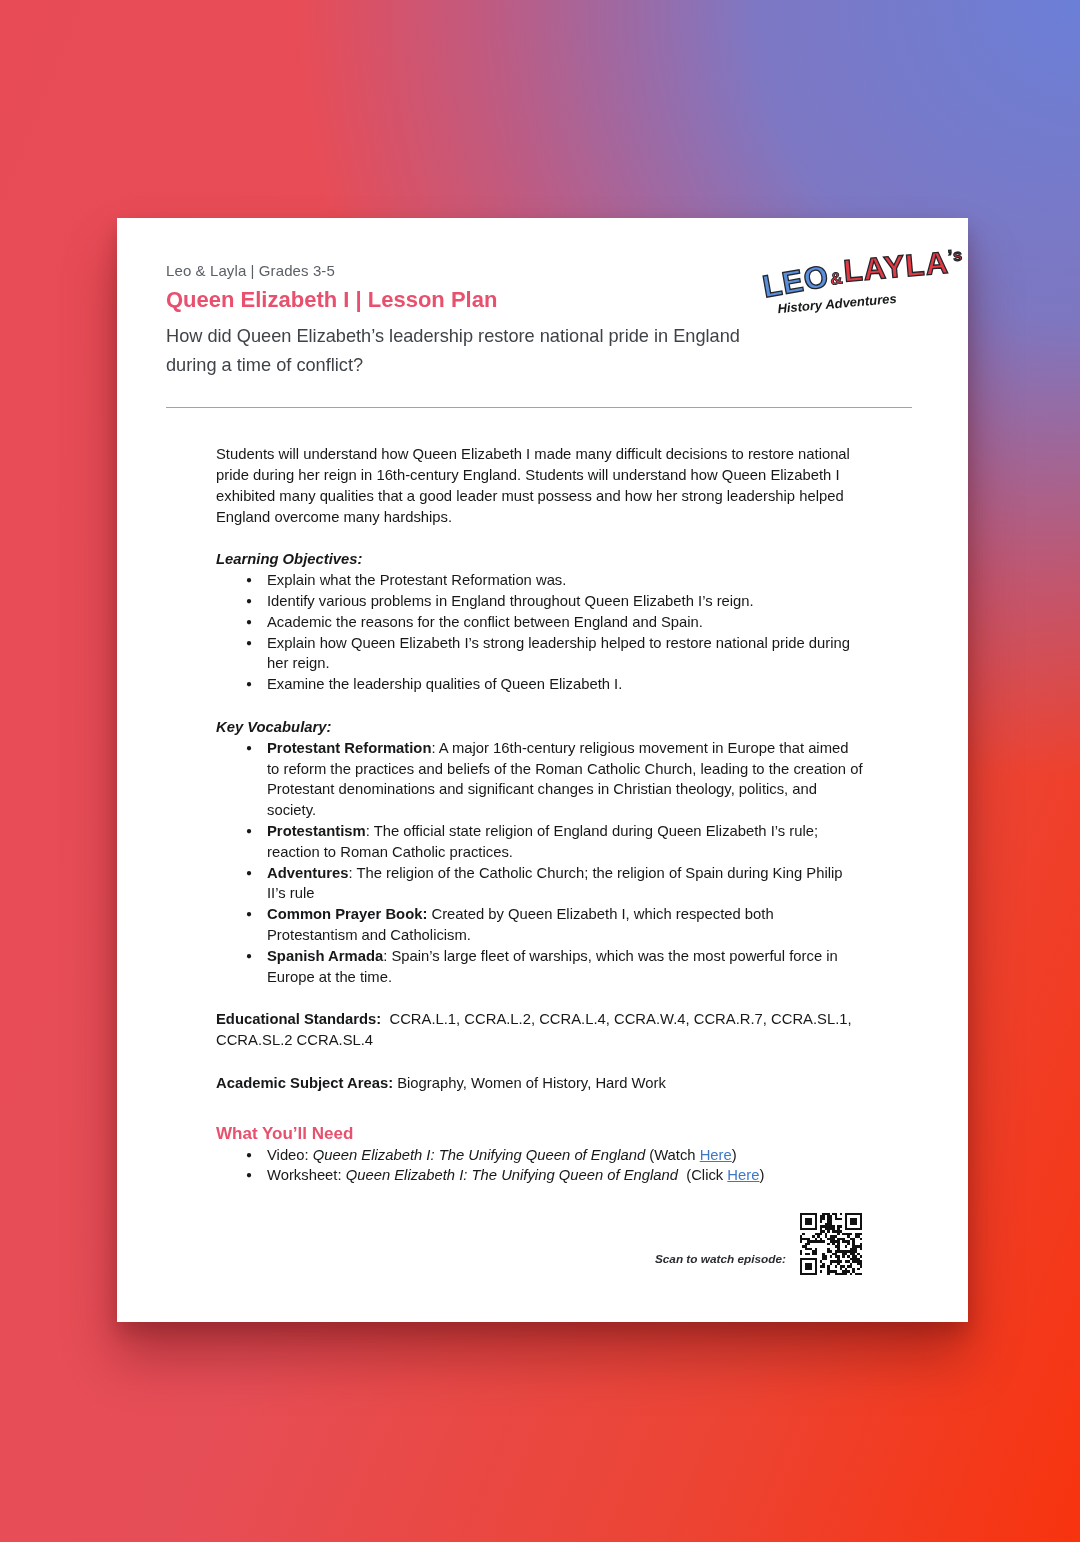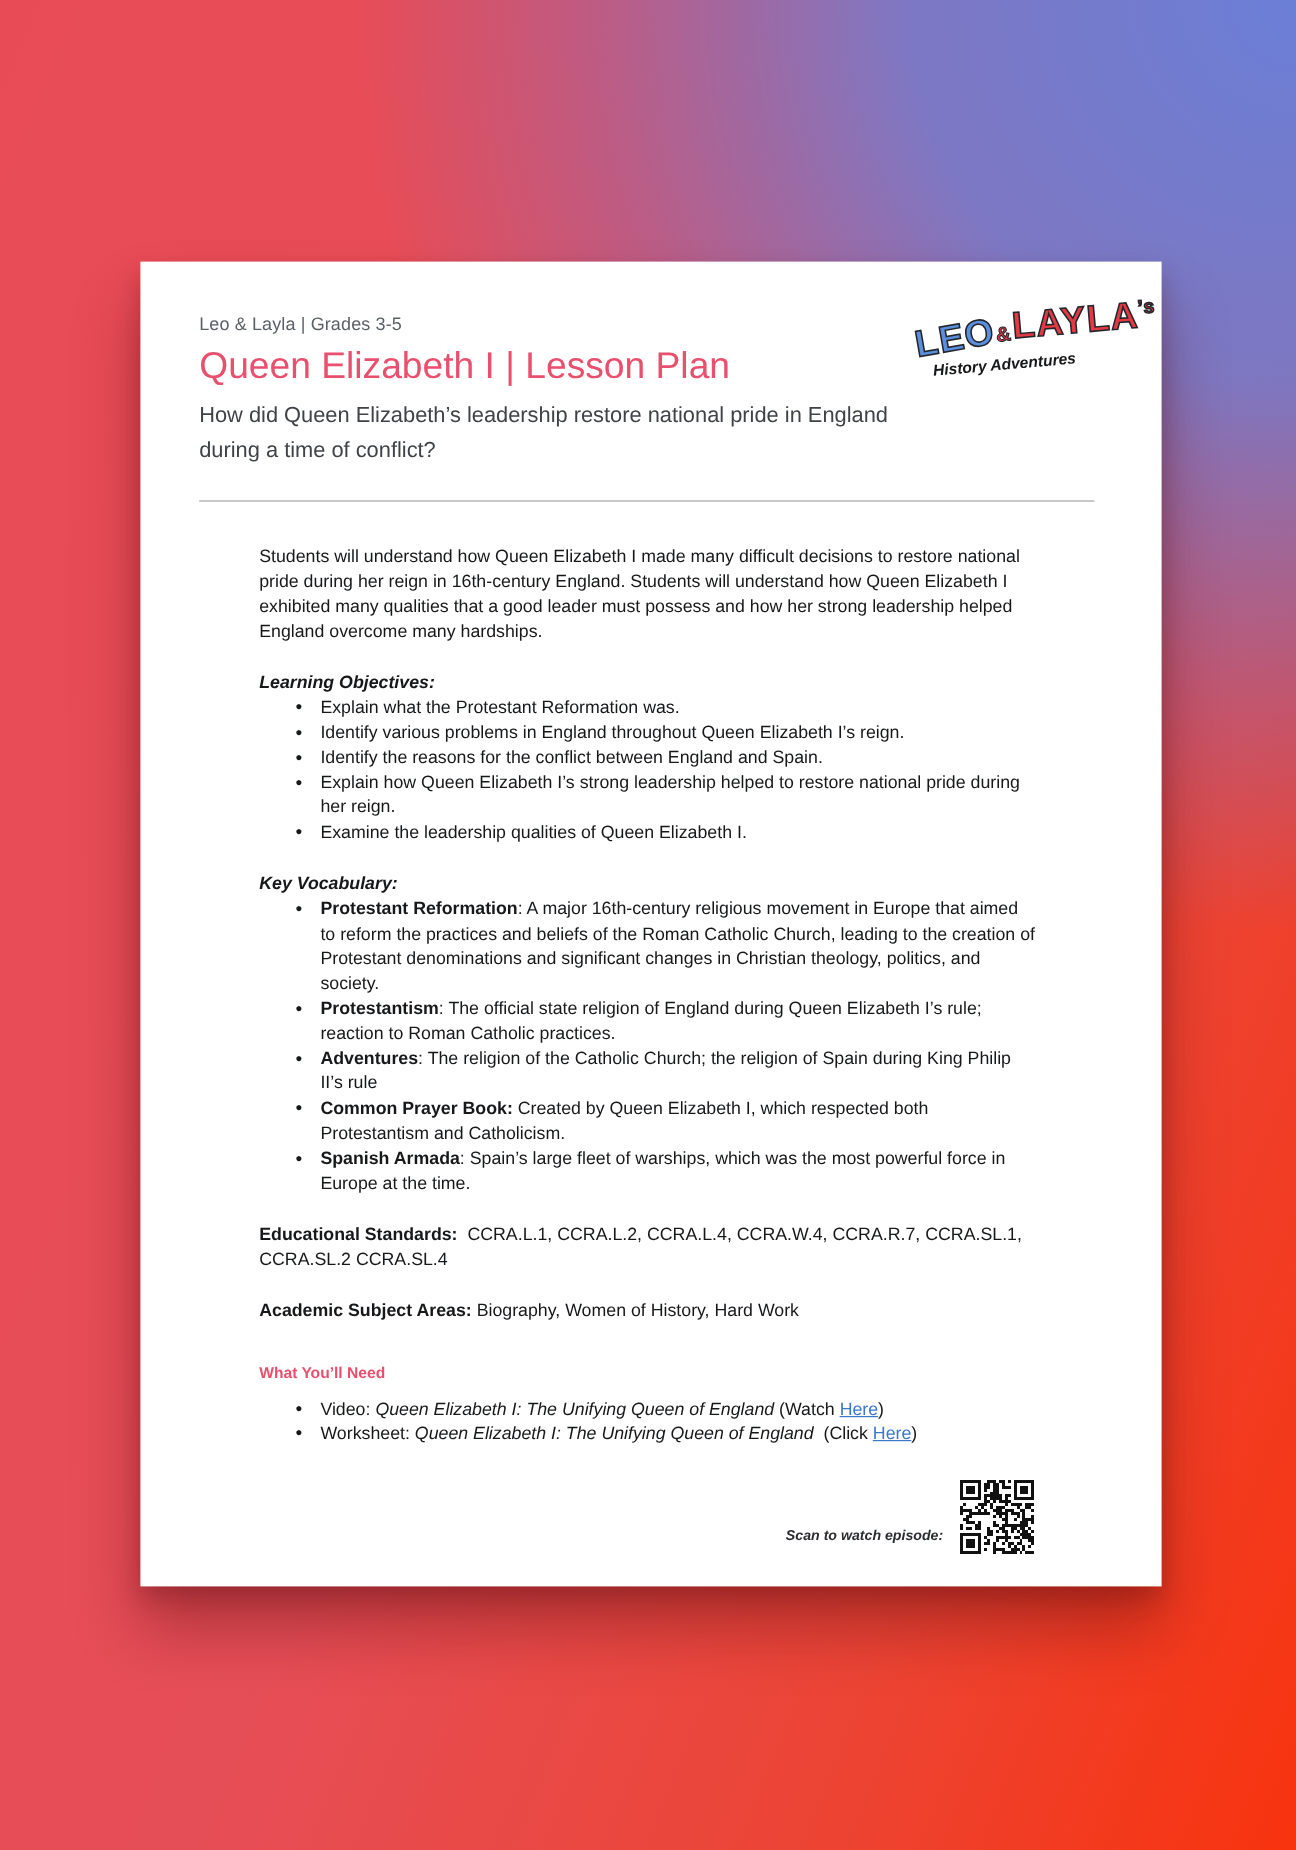--- a/index.html
+++ b/index.html
@@ -12,21 +12,21 @@
   }
   .sheet{
     position:absolute;left:117px;top:218px;width:851px;height:1104px;
     background:#ffffff;
     box-shadow:0 36px 48px rgba(90,10,15,0.38), 0 10px 18px rgba(60,5,10,0.22);
   }
   .sheet-inner{padding:44px 56px 0 49px;color:#17181a;}
   
   .hdr{display:flex;justify-content:flex-start;align-items:flex-start;}
   .brand-line{font-size:15px;color:#5b5f66;letter-spacing:0.1px;}
-  .doc-title{font-size:31px;font-weight:normal;color:#e8506e;margin:8px 0 9px;}
+  .doc-title{font-size:22px;font-weight:bold;color:#e8506e;margin:8px 0 9px;}
   .doc-subtitle{font-size:18.2px;color:#3f4348;line-height:1.6;max-width:672px;font-weight:400;}
   
   .logo{width:150px;margin-top:-4px;flex-shrink:0;text-align:center;}
   .logo-top{transform:rotate(-8deg);white-space:nowrap;font-weight:bold;letter-spacing:1px;}
   .logo-leo{display:inline-block;color:#5b8edb;font-size:31px;-webkit-text-stroke:1.3px #23252b;transform:rotate(-2deg);}
   .logo-amp{display:inline-block;color:#e23a44;font-size:17px;-webkit-text-stroke:0.9px #23252b;margin:0 1px;position:relative;top:-2px;}
   .logo-layla{display:inline-block;color:#e23a44;font-size:31px;-webkit-text-stroke:1.3px #23252b;transform:rotate(3deg);}
   .logo-apos{font-size:16px;vertical-align:super;}
   .logo-tag{font-size:13px;color:#17181a;font-weight:bold;font-style:italic;transform:rotate(-5deg);margin-top:2px;}
   .divider{border:none;border-top:1px solid #a2a4a8;margin:27px 0 0 0;}
@@ -34,21 +34,21 @@
   .content{margin:36px 0 0 50px;width:648px;font-size:14.8px;line-height:20.8px;}
   .content p,.content div.par{white-space:pre-wrap;}
   .section-h{font-weight:bold;font-style:italic;}
   .blk{margin-top:22px;}
   ul.doc-list{list-style:none;margin:0;padding:0;}
   ul.doc-list li{position:relative;padding-left:51px;white-space:pre-wrap;}
   ul.doc-list li .dot{position:absolute;left:30px;top:0;font-size:10px;line-height:20.8px;}
   .b{font-weight:bold;}
   .it{font-style:italic;}
   .link{color:#3c78c8;text-decoration:underline;cursor:pointer;}
-  .wyn-h{font-size:13px;font-weight:bold;color:#e8506e;margin:30px 0 10px;}
+  .wyn-h{font-size:17px;font-weight:bold;color:#e8506e;margin:30px 0 0;}
   
   .qr-row{display:flex;justify-content:flex-end;align-items:flex-end;margin-top:26px;padding-right:0;font-weight:bold;}
   .qr-caption{font-size:11.8px;font-style:italic;color:#2a2c30;margin:0 14px 6px 0;}
   .qr-box{width:62px;height:64px;margin-right:2px;}
   .qr-box svg{display:block;width:100%;height:100%;}
 </style>
 </head>
 <body>
 
 <div class="sheet">
@@ -70,21 +70,21 @@
 
     <div class="content">
 
       <p style="margin:0;">Students will understand how Queen Elizabeth I made many difficult decisions to restore national pride during her reign in 16th-century England. Students will understand how Queen Elizabeth I exhibited many qualities that a good leader must possess and how her strong leadership helped England overcome many hardships.</p>
 
       <div class="blk">
         <div class="section-h">Learning Objectives:</div>
         <ul class="doc-list">
           <li><span class="dot">●</span><span>Explain what the Protestant Reformation was.</span></li>
           <li><span class="dot">●</span><span>Identify various problems in England throughout Queen Elizabeth I’s reign.</span></li>
-          <li><span class="dot">●</span><span>Identify the reasons for the conflict between England and Spain.</span></li>
+          <li><span class="dot">●</span><span>Academic the reasons for the conflict between England and Spain.</span></li>
           <li><span class="dot">●</span><span>Explain how Queen Elizabeth I’s strong leadership helped to restore national pride during her reign.</span></li>
           <li><span class="dot">●</span><span>Examine the leadership qualities of Queen Elizabeth I.</span></li>
         </ul>
       </div>
 
       <div class="blk">
         <div class="section-h">Key Vocabulary:</div>
         <ul class="doc-list">
           <li><span class="dot">●</span><span class="b">Protestant Reformation</span><span>: </span><span>A major 16th-century religious movement in Europe that aimed to reform the practices and beliefs of the Roman Catholic Church, leading to the creation of Protestant denominations and significant changes in Christian theology, politics, and society.</span></li>
           <li><span class="dot">●</span><span class="b">Protestantism</span><span>: </span><span>The official state religion of England during Queen Elizabeth I’s rule; reaction to Roman Catholic practices.</span></li>

